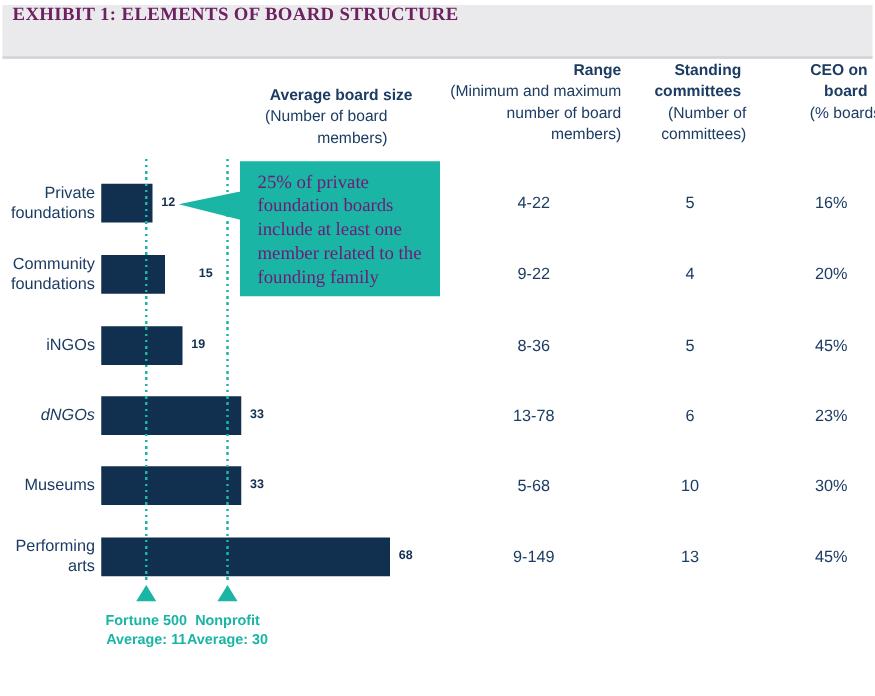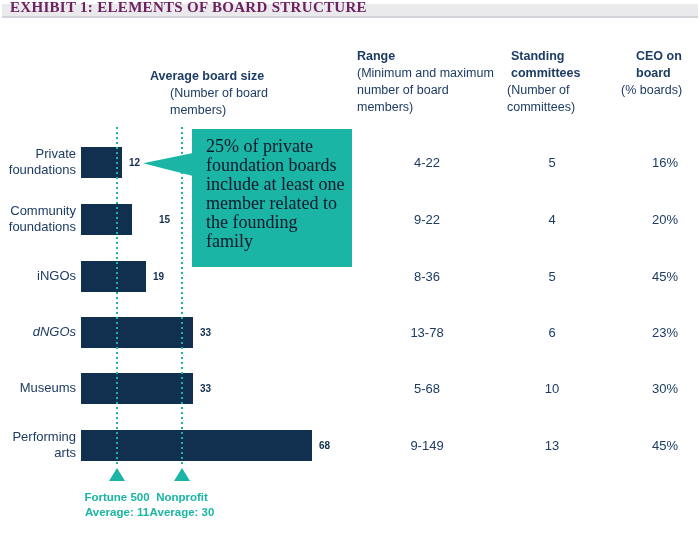--- a/index.html
+++ b/index.html
@@ -9,27 +9,27 @@
     --purple:#6e2160;
     --stripBg:#eaeaed;
     --stripBorder:#d2d2d8;
   }
   *{box-sizing:border-box;}
   html,body{margin:0;padding:0;background:#fff;}
   body{font-family:"Liberation Sans",sans-serif;}
   .page{position:relative;width:700px;height:557px;background:#fff;overflow:hidden;}
 
   
-  .strip{position:absolute;left:2px;right:2px;top:4px;height:14px;background:var(--stripBg);
-         border-bottom:2px solid var(--stripBorder);display:flex;align-items:flex-end;}
+  .strip{position:absolute;left:2px;right:2px;top:4px;height:43px;background:var(--stripBg);
+         border-bottom:2px solid var(--stripBorder);display:flex;align-items:flex-start;}
   .strip-title{font-family:"Liberation Serif",serif;font-weight:bold;font-size:15px;
                color:var(--purple);padding-left:8px;letter-spacing:.3px;white-space:nowrap;}
 
   
-  .col-head{position:absolute;text-align:left;color:var(--navyText);font-size:12.5px;line-height:17px;}
+  .col-head{position:absolute;text-align:right;color:var(--navyText);font-size:12.5px;line-height:17px;}
   .col-head .t{font-weight:bold;margin:0 auto;}
   .col-head .s{margin:0 auto;}
   .col-avg{left:150px;top:68px;width:180px;}
   .col-avg .s{max-width:140px;}
   .col-range{left:357px;top:48px;width:140px;}
   .col-com{left:494px;top:48px;width:116px;}
   .col-com .t{max-width:82px;}
   .col-com .s{max-width:90px;}
   .col-ceo{left:621px;top:48px;width:88px;}
   .col-ceo .t{max-width:58px;}
@@ -44,22 +44,22 @@
         transform:translateY(-50%);}
   .refline{position:absolute;width:2px;z-index:5;
            background-image:repeating-linear-gradient(to bottom,var(--teal) 0 2px,transparent 2px 5px);}
   .tri{position:absolute;width:0;height:0;border-left:8px solid transparent;
        border-right:8px solid transparent;border-bottom:13px solid var(--teal);z-index:5;}
   .ref-label{position:absolute;width:72px;text-align:center;color:var(--teal);font-weight:bold;
              font-size:11.5px;line-height:15px;}
 
   
   .callout{position:absolute;left:192px;top:129px;width:160px;min-height:85px;background:var(--teal);
-           color:#0f172a;font-family:"Liberation Serif",serif;font-size:18px;line-height:19px;
-           padding:8px 5px 16px 14px;z-index:6;}
+           color:#701a75;font-family:"Liberation Serif",serif;font-size:15px;line-height:19px;
+           padding:8px 5px 5px 14px;z-index:6;}
   .pointer{position:absolute;left:143px;top:153px;width:50px;height:23px;background:var(--teal);
            clip-path:polygon(0 45%,100% 0,100% 100%);z-index:6;}
 </style>
 </head>
 <body>
 
 <div class="page">
 
   <div class="strip">
     <div class="strip-title">EXHIBIT 1: ELEMENTS OF BOARD STRUCTURE</div>

